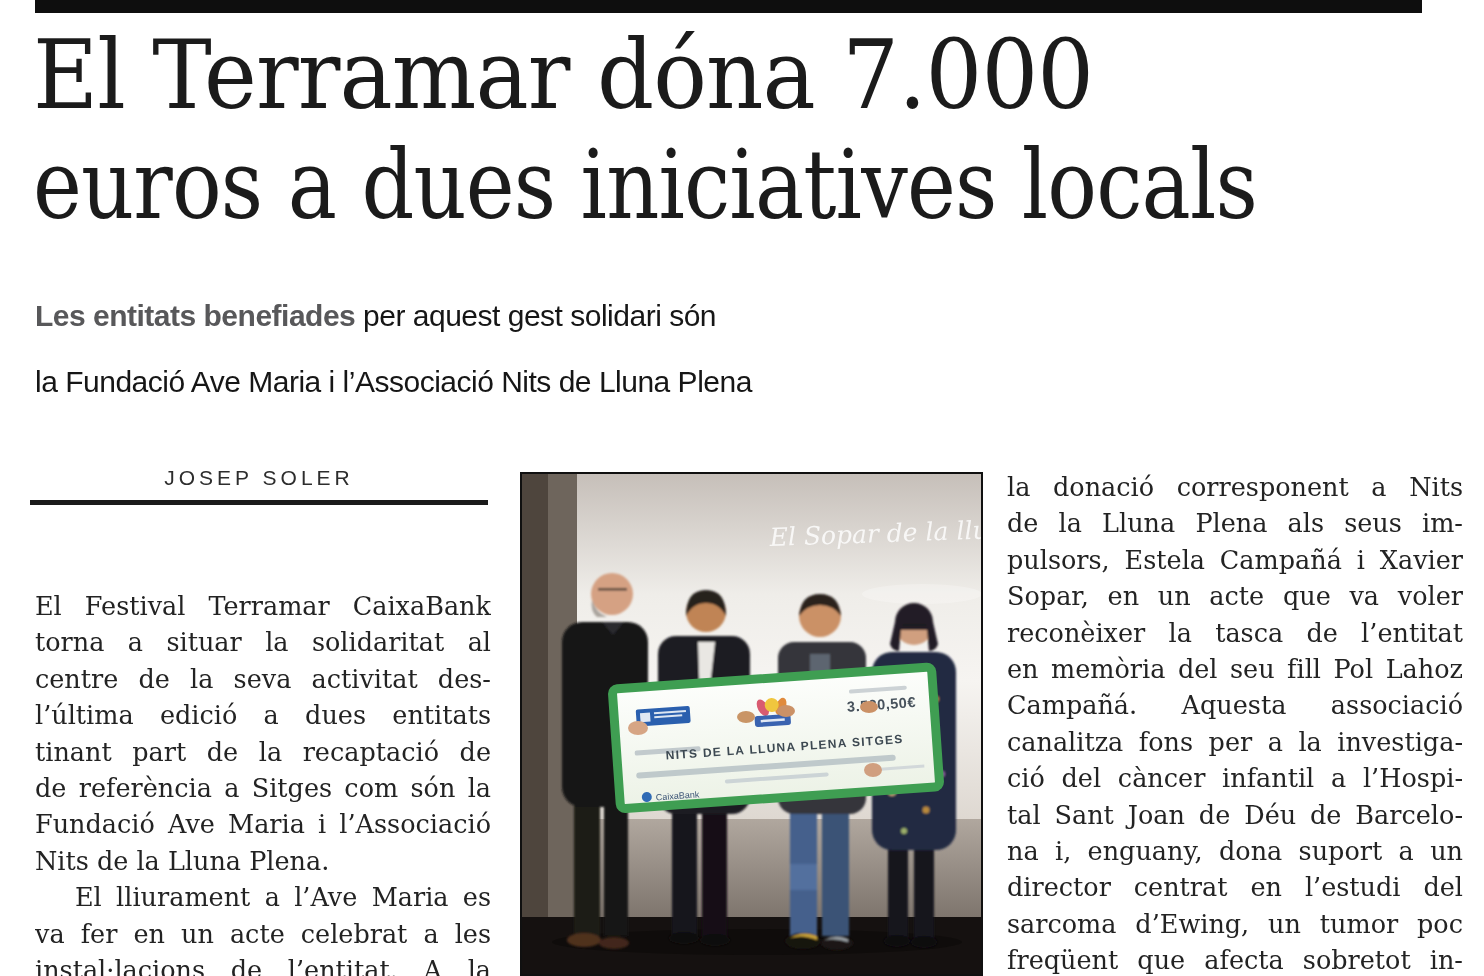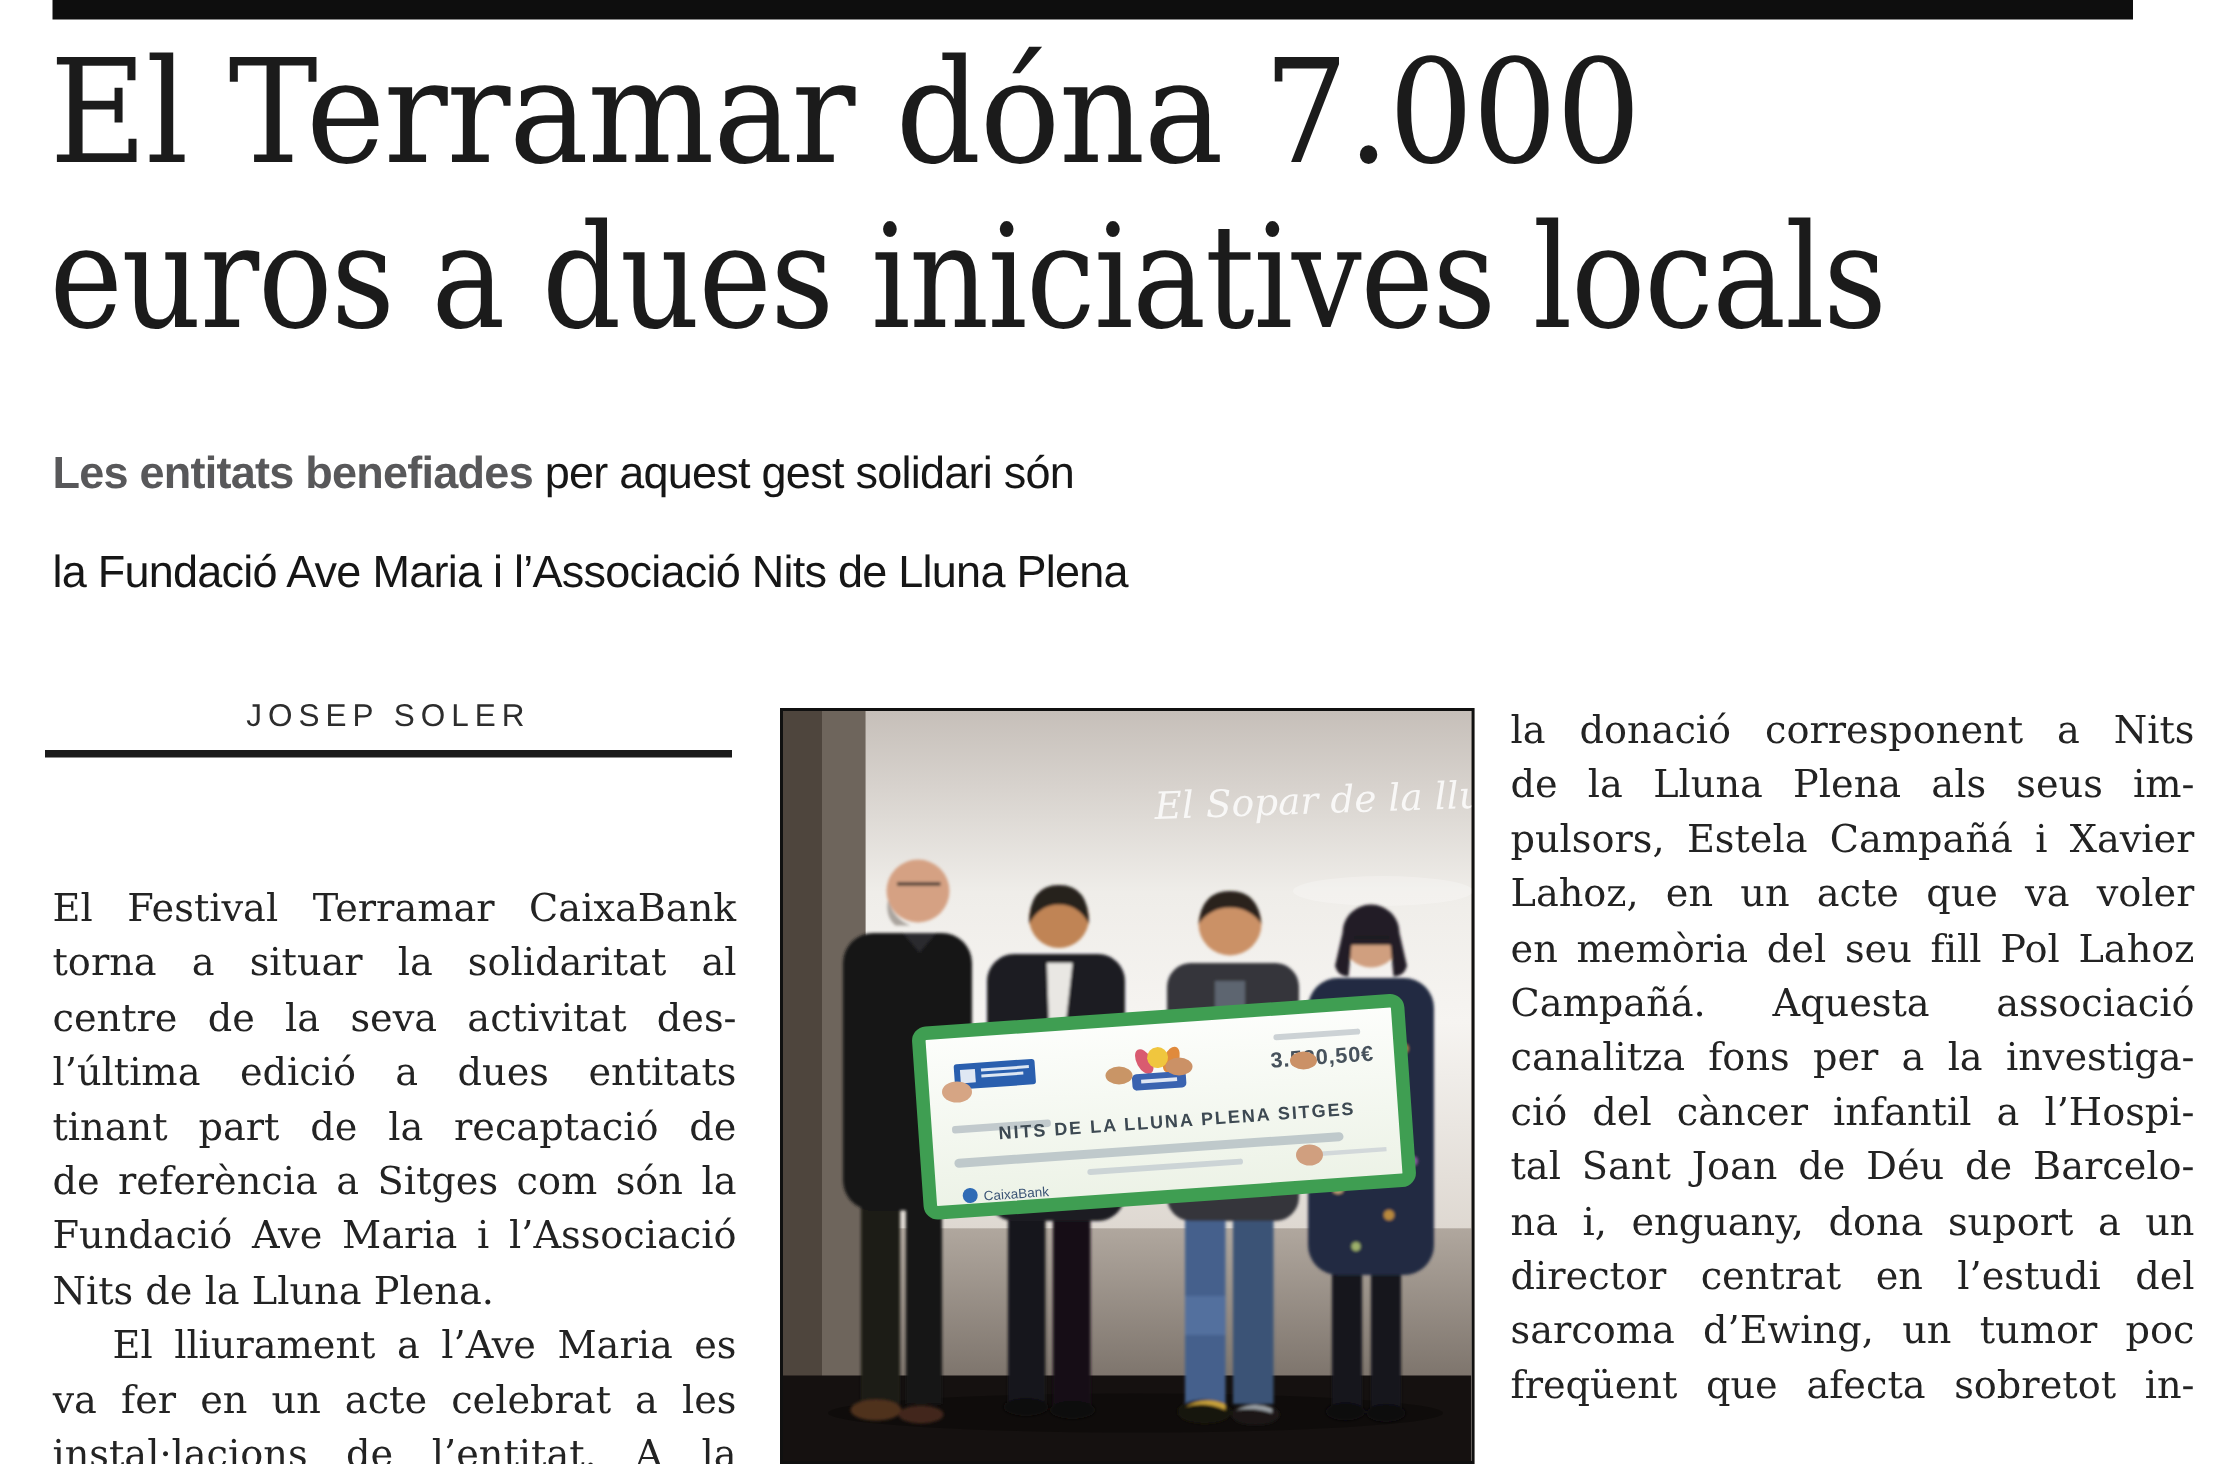--- a/index.html
+++ b/index.html
@@ -209,21 +209,22 @@
         <ellipse cx="351" cy="296" rx="9" ry="7" fill="#d09f7f"></ellipse>
       </g>
     </svg>
   </div>
 
   <div id="col-right" class="bodycol">
       <div>
         <div class="bline">la donació corresponent a Nits</div>
         <div class="bline">de la Lluna Plena als seus im-</div>
         <div class="bline">pulsors, Estela Campañá i Xavier</div>
-        <div class="bline">Lahoz, en un acte que va voler</div>
+        <div class="bline">Sopar, en un acte que va voler</div>
+        <div class="bline">reconèixer la tasca de l’entitat</div>
         <div class="bline">en memòria del seu fill Pol Lahoz</div>
         <div class="bline">Campañá. Aquesta associació</div>
         <div class="bline">canalitza fons per a la investiga-</div>
         <div class="bline">ció del càncer infantil a l’Hospi-</div>
         <div class="bline">tal Sant Joan de Déu de Barcelo-</div>
         <div class="bline">na i, enguany, dona suport a un</div>
         <div class="bline">director centrat en l’estudi del</div>
         <div class="bline">sarcoma d’Ewing, un tumor poc</div>
         <div class="bline">freqüent que afecta sobretot in-</div>
       </div>

